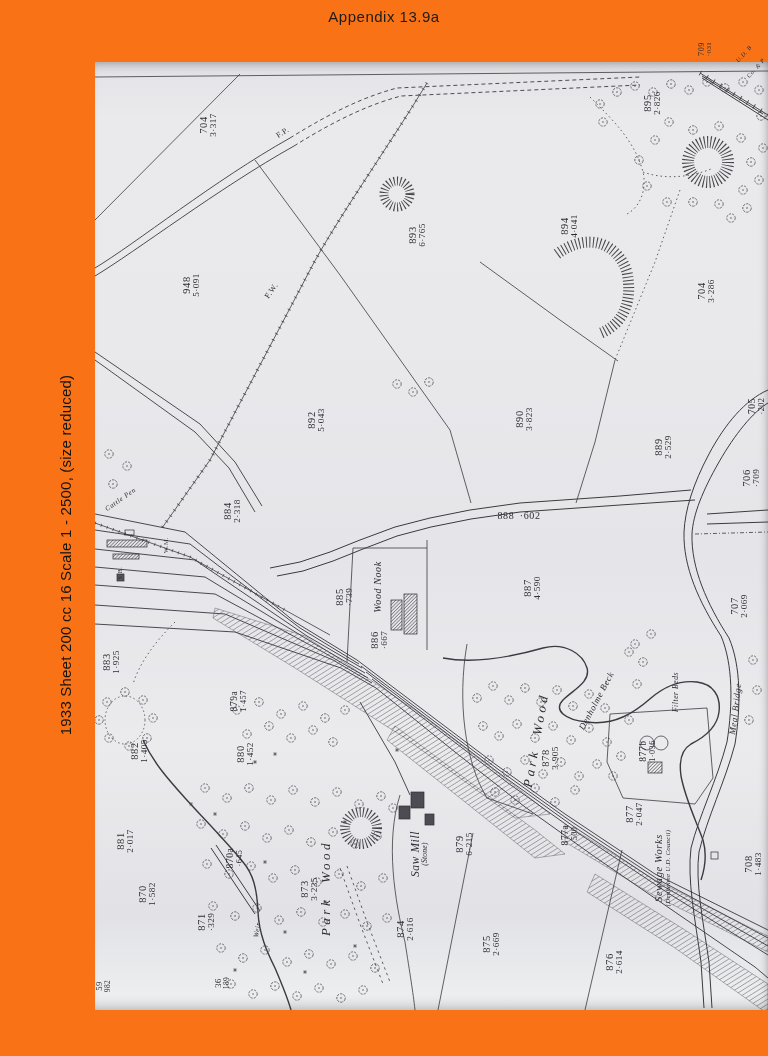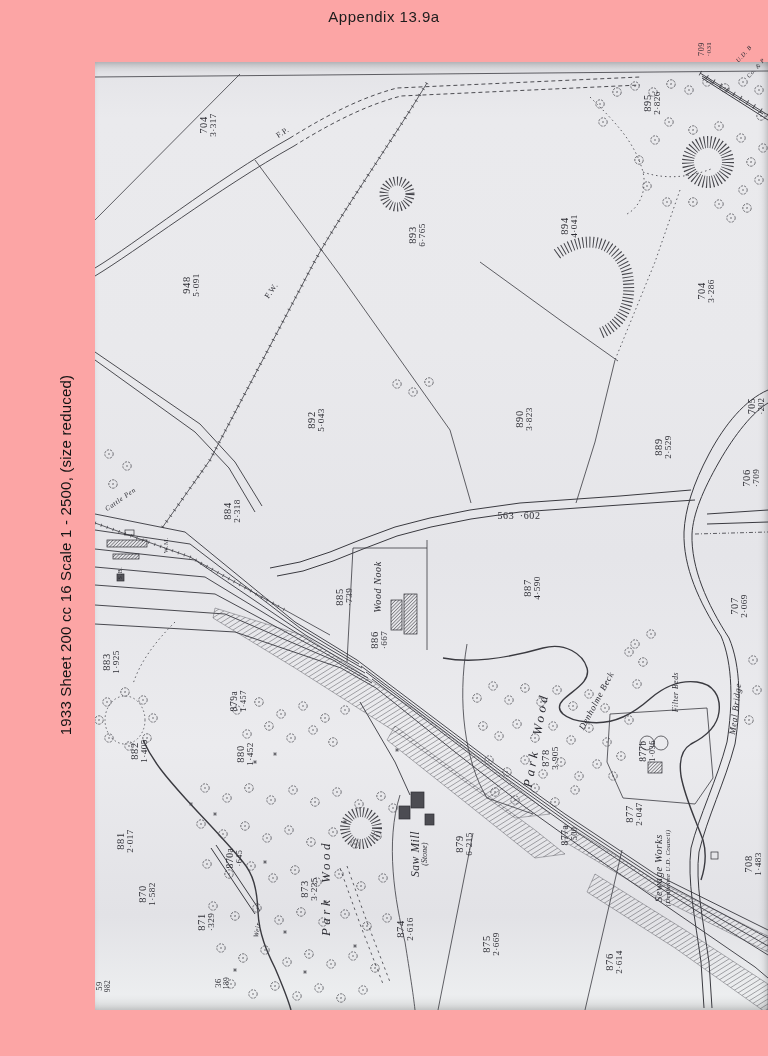--- a/index.html
+++ b/index.html
@@ -1,16 +1,16 @@
 <!DOCTYPE html>
 <html><head>
 <meta charset="utf-8">
 <style>
   html,body{margin:0;padding:0;background:#fff;}
-  .page{position:relative;width:768px;height:1056px;background:#fca5a5;overflow:hidden;
+  .page{position:relative;width:768px;height:1056px;background:#f97316;overflow:hidden;
         font-family:"Liberation Sans",sans-serif;}
   .title{position:absolute;left:0;top:8px;width:100%;text-align:center;
          font-size:15px;color:#1c1c1c;letter-spacing:.5px;}
   .caption{position:absolute;left:65px;top:555px;transform:translate(-50%,-50%) rotate(-90deg);
            white-space:nowrap;font-size:15px;color:#141414;letter-spacing:.2px;}
   .scan{position:absolute;left:95px;top:62px;width:673px;height:948px;
         background:linear-gradient(180deg,#e3e3e7 0%,#eaeaed 6%,#e9e9ec 30%,#e5e5e9 52%,#ebebee 72%,#e2e2e6 90%,#eef0f1 100%);
         box-shadow:inset 0 10px 12px -9px rgba(0,0,0,.35),
                    inset -7px 0 10px -7px rgba(0,0,0,.28),
                    inset 0 -12px 14px -11px rgba(0,0,0,.30);}
@@ -359,21 +359,21 @@
         <span class="ac">3·823</span>
       </div>
       <div class="lbl" style="left: 663px; top: 447px; font-size: 10.5px; transform: translate(-50%, -50%) rotate(-90deg);">
         <span class="num">889</span>
         <span class="ac">2·529</span>
       </div>
       <div class="lbl" style="left: 232px; top: 511px; font-size: 10.5px; transform: translate(-50%, -50%) rotate(-90deg);">
         <span class="num">884</span>
         <span class="ac">2·318</span>
       </div>
-      <div class="lbl" style="left: 519px; top: 516px; font-size: 10px; transform: translate(-50%, -50%) rotate(0deg);">563 ·602</div>
+      <div class="lbl" style="left: 519px; top: 516px; font-size: 10px; transform: translate(-50%, -50%) rotate(0deg);">888 ·602</div>
       <div class="lbl" style="left: 532px; top: 588px; font-size: 10.5px; transform: translate(-50%, -50%) rotate(-90deg);">
         <span class="num">887</span>
         <span class="ac">4·590</span>
       </div>
       <div class="lbl" style="left: 344px; top: 597px; font-size: 10.5px; transform: translate(-50%, -50%) rotate(-90deg);">
         <span class="num">885</span>
         <span class="ac">·739</span>
       </div>
       <div class="lbl" style="left: 379px; top: 640px; font-size: 10.5px; transform: translate(-50%, -50%) rotate(-90deg);">
         <span class="num">886</span>

